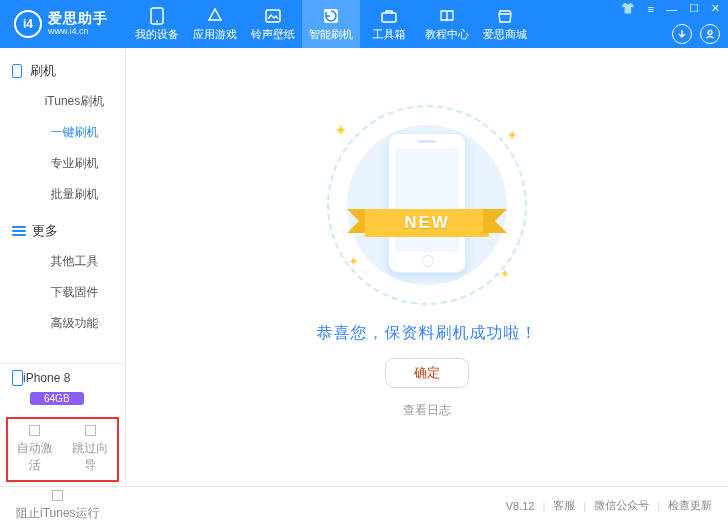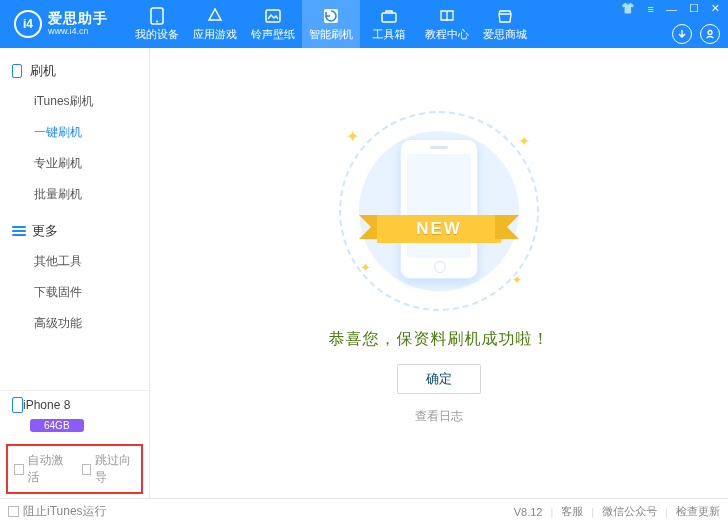--- a/index.html
+++ b/index.html
@@ -13,63 +13,63 @@
 .nav { display: flex; height: 100%; margin-left: 10px; }
 .nav-item { width: 58px; display: flex; flex-direction: column; align-items: center; justify-content: center; font-size: 11px; cursor: pointer; }
 .nav-item.active { background: #4fa5ff; }
 .nav-icon { width: 18px; height: 18px; margin-bottom: 2px; display: flex; align-items: center; justify-content: center; }
 .win-controls { position: absolute; right: 6px; top: 2px; display: flex; gap: 8px; align-items: center; font-size: 11px; opacity: .95; }
 .win-controls span { cursor: pointer; padding: 0 2px; }
 .right-circles { position: absolute; right: 8px; bottom: 4px; display: flex; gap: 8px; }
 .rc { width: 20px; height: 20px; border: 1.5px solid #fff; border-radius: 50%; display: flex; align-items: center; justify-content: center; font-size: 11px; cursor: pointer; }
 
 .body { flex: 1; display: flex; min-height: 0; }
-.sidebar { width: 150px; border-right: 1px solid #e8e8e8; display: flex; flex-direction: column; }
+.sidebar { width: 126px; border-right: 1px solid #e8e8e8; display: flex; flex-direction: column; text-align: center; }
 .side-scroll { flex: 1; overflow: auto; padding-top: 8px; }
 .side-section-hdr { display: flex; align-items: center; padding: 6px 12px; color: #333; font-size: 13px; }
 .side-section-hdr .bars { width: 14px; margin-right: 6px; display: flex; flex-direction: column; gap: 2px; }
 .side-section-hdr .bars i { height: 2px; background: #1e88ff; display: block; border-radius: 1px; }
 .side-hdr-phone { width: 10px; height: 14px; border: 1.5px solid #1e88ff; border-radius: 2px; margin-right: 8px; }
 .menu-item { padding: 7px 10px 7px 34px; color: #555; font-size: 12px; cursor: pointer; }
 .menu-item.active { color: #1e88ff; }
 
 .side-bottom { border-top: 1px solid #eee; }
 .sb-row { display: flex; align-items: center; padding: 8px 12px; gap: 8px; font-size: 12px; color: #444; }
 .mode-icon { width: 14px; height: 14px; border: 2px solid #1e88ff; border-radius: 50%; position: relative; }
 .mode-icon:after { content: ""; width: 6px; height: 6px; border: 2px solid #1e88ff; border-left: none; border-bottom: none; position: absolute; right: -4px; top: 0; transform: rotate(45deg); }
 .phone-mini { width: 11px; height: 16px; border: 1.5px solid #1e88ff; border-radius: 2px; }
 .badge { background: #8b5cf6; color: #fff; font-size: 10px; border-radius: 3px; padding: 1px 14px; margin-left: 18px; margin-top: -2px; display: inline-block; }
 .sb-row.col { flex-direction: column; align-items: flex-start; padding-top: 6px; padding-bottom: 8px; }
 
 .checks-box { border: 2px solid #e33; margin: 4px 6px; padding: 6px 6px; display: flex; gap: 14px; }
-.chk { display: flex; align-items: center; gap: 4px; color: #999; font-size: 12px; cursor: pointer; }
+.chk { display: flex; align-items: center; gap: 4px; color: #999; font-size: 12px; cursor: pointer; flex-direction: column; }
 .chk .box { width: 11px; height: 11px; border: 1px solid #bbb; }
 
 .main { flex: 1; display: flex; flex-direction: column; align-items: center; justify-content: center; position: relative; background: #fff; }
 .illus { width: 230px; height: 200px; position: relative; margin-top: 10px; }
 .dotted-circle { position: absolute; inset: 0; margin: auto; width: 200px; height: 200px; border: 2px dashed #cfe6ff; border-radius: 50%; }
 .solid-circle { position: absolute; left: 50%; top: 50%; width: 160px; height: 160px; margin-left: -80px; margin-top: -80px; background: #e8f3ff; border-radius: 50%; }
 .phone { position: absolute; left: 50%; top: 50%; width: 78px; height: 140px; margin-left: -39px; margin-top: -72px; background: #fff; border-radius: 10px; box-shadow: 0 4px 10px rgba(30,120,220,.15); border: 1px solid #e0ecff; }
 .phone:before { content: ""; position: absolute; top: 6px; left: 50%; width: 18px; height: 3px; margin-left: -9px; background: #d7e6fb; border-radius: 2px; }
 .phone:after { content: ""; position: absolute; bottom: 5px; left: 50%; width: 10px; height: 10px; margin-left: -5px; border: 1.5px solid #d7e6fb; border-radius: 50%; }
 .phone-screen { position: absolute; top: 14px; bottom: 20px; left: 6px; right: 6px; background: #f2f8ff; border-radius: 3px; }
 .star { position: absolute; color: #ffd24a; }
 .s1 { left: 22px; top: 16px; font-size: 16px; } .s2 { right: 24px; top: 22px; font-size: 14px; }
 .s3 { left: 36px; bottom: 36px; font-size: 13px; } .s4 { right: 32px; bottom: 24px; font-size: 12px; }
 .ribbon { position: absolute; left: 50%; top: 50%; margin-left: -80px; margin-top: -8px; width: 160px; height: 40px; }
 .ribbon .band { position: absolute; left: 18px; right: 18px; top: 12px; height: 28px; background: #ffc93c; display: flex; align-items: center; justify-content: center; color: #fff; font-weight: bold; font-size: 17px; letter-spacing: 2px; text-shadow: 0 1px 1px rgba(180,120,0,.5); }
 .ribbon:before, .ribbon:after { content: ""; position: absolute; top: 12px; width: 0; height: 0; border: 12px solid #f2b824; }
 .ribbon:before { left: 0; border-left-color: transparent; }
 .ribbon:after { right: 0; border-right-color: transparent; }
 
-.success-text { margin-top: 18px; font-size: 16px; color: #4d7c0f; letter-spacing: 1px; }
-.ok-btn { margin-top: 14px; border: 1px solid #d8d8d8; background: #fff; padding: 5px 28px; font-size: 13px; color: #0c4a6e; cursor: pointer; border-radius: 2px; }
+.success-text { margin-top: 18px; font-size: 16px; color: #3b82f6; letter-spacing: 1px; }
+.ok-btn { margin-top: 14px; border: 1px solid #d8d8d8; background: #fff; padding: 5px 28px; font-size: 13px; color: #c2410c; cursor: pointer; border-radius: 9px; }
 .view-log { margin-top: 14px; margin-bottom: 20px; color: #999; font-size: 12px; cursor: pointer; }
 
-.footer { height: 26px; border-top: 1px solid #e8e8e8; display: flex; align-items: center; padding: 0 8px; font-size: 11px; color: #888; justify-content: space-between; }
+.footer { height: 38px; border-top: 1px solid #e8e8e8; display: flex; align-items: center; padding: 0 16px; font-size: 11px; color: #888; justify-content: space-between; }
 .footer .left { display: flex; align-items: center; gap: 5px; }
 .footer .box { width: 11px; height: 11px; border: 1px solid #bbb; }
 .footer .right { display: flex; align-items: center; gap: 8px; }
 .footer .sep { color: #ddd; }
 </style>
 </head>
 <body>
 
 <div class="titlebar">
   <div class="logo-wrap">

